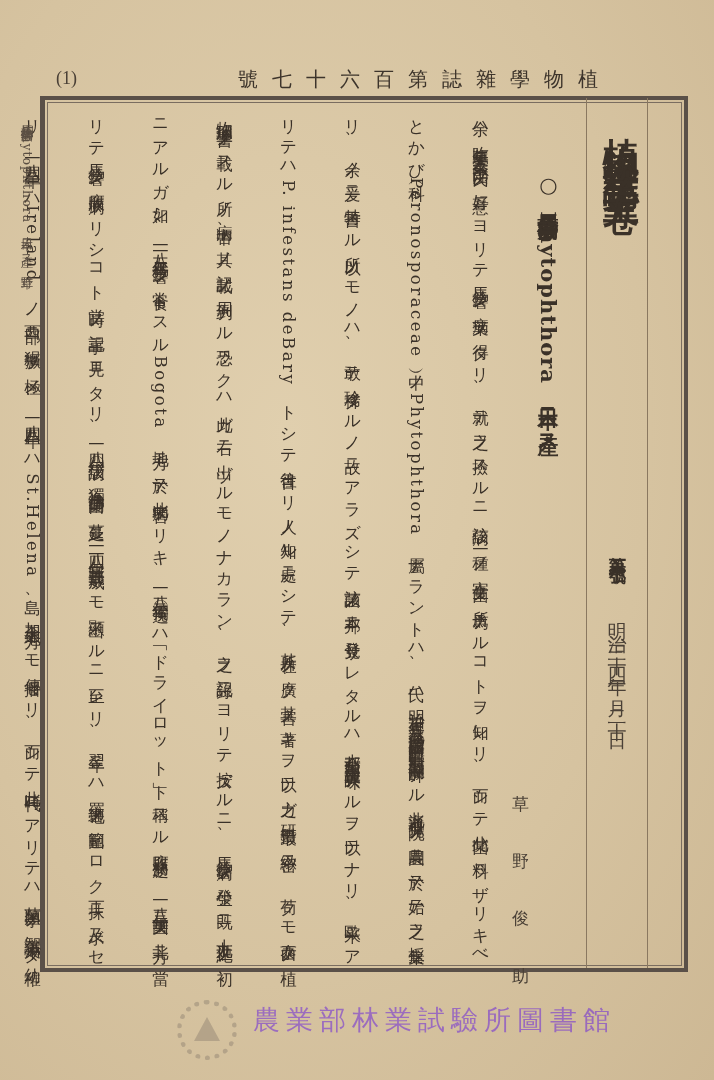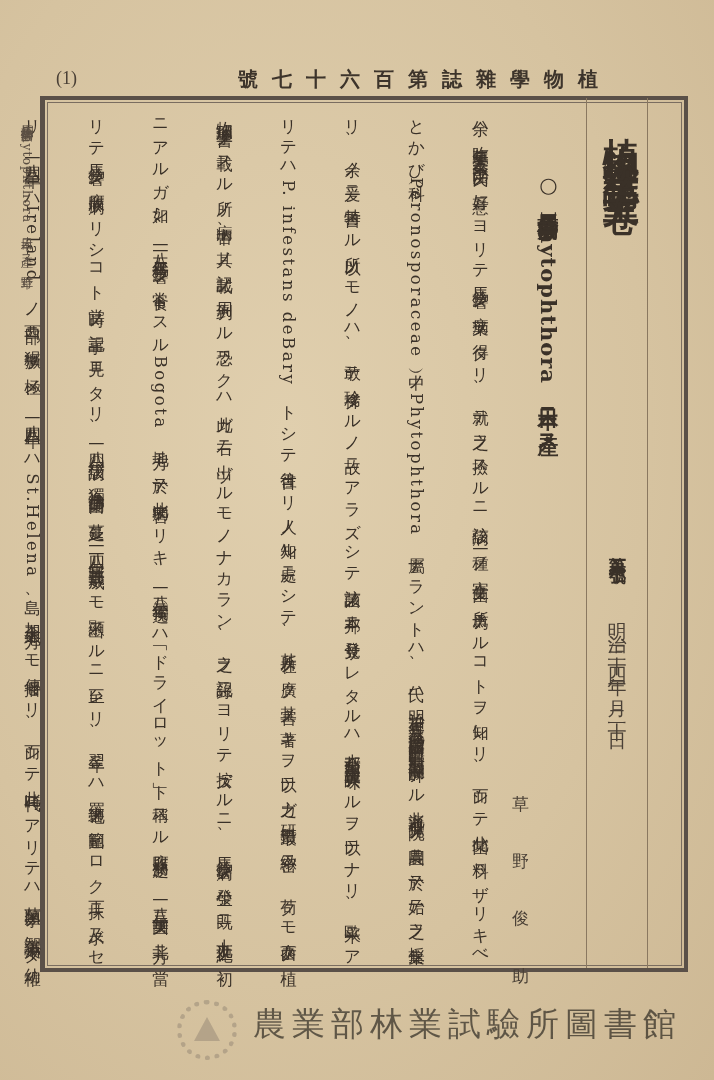--- a/index.html
+++ b/index.html
@@ -13,21 +13,21 @@
   }
   .header {
     position: absolute; left: 48px; top: 64px; width: 640px; height: 36px;
   }
   .page-num {
     position: absolute; left: 8px; top: 4px; font-size: 18px; color: #4a4036;
     font-family: "Liberation Serif", serif;
   }
   .running-title {
     position: absolute; left: 190px; top: 2px; font-size: 20px; letter-spacing: 14px;
-    direction: rtl; unicode-bidi: bidi-override; color: #3d342b; font-weight: bold;
+    direction: rtl; unicode-bidi: bidi-override; color: #3d342b; font-weight: normal;
   }
   .frame {
     position: absolute; left: 40px; top: 96px; width: 648px; height: 876px;
     border: 4px solid #5a5048; border-left-width: 5px; box-sizing: border-box;
   }
   .frame::before {
     content: ""; position: absolute; left: 2px; right: 2px; top: 2px; bottom: 2px;
     border: 1px solid #7a6d60;
   }
   .title-col {
@@ -71,22 +71,22 @@
   .emblem {
     position: absolute; left: 2px; top: 0px; width: 60px; height: 60px;
     border-radius: 50%; border: 5px dotted #9a8c78; box-sizing: border-box;
   }
   .emblem-tri {
     position: absolute; left: 12px; top: 12px; width: 0; height: 0;
     border-left: 13px solid transparent; border-right: 13px solid transparent;
     border-bottom: 24px solid #9a8c78;
   }
   .lib-name {
-    position: absolute; left: 78px; top: 2px; font-size: 33px; letter-spacing: 6px;
-    color: #000000; font-family: "DejaVu Sans", sans-serif;
+    position: absolute; left: 78px; top: 2px; font-size: 27px; letter-spacing: 6px;
+    color: #6d28d9; font-family: "DejaVu Sans", sans-serif;
   }
   .lib-en {
     position: absolute; left: 80px; top: 44px; font-size: 10.5px; letter-spacing: 1px;
     color: #8e806c; font-family: "DejaVu Sans", sans-serif;
   }
 </style>
 </head>
 <body>
 
 <div class="header">

